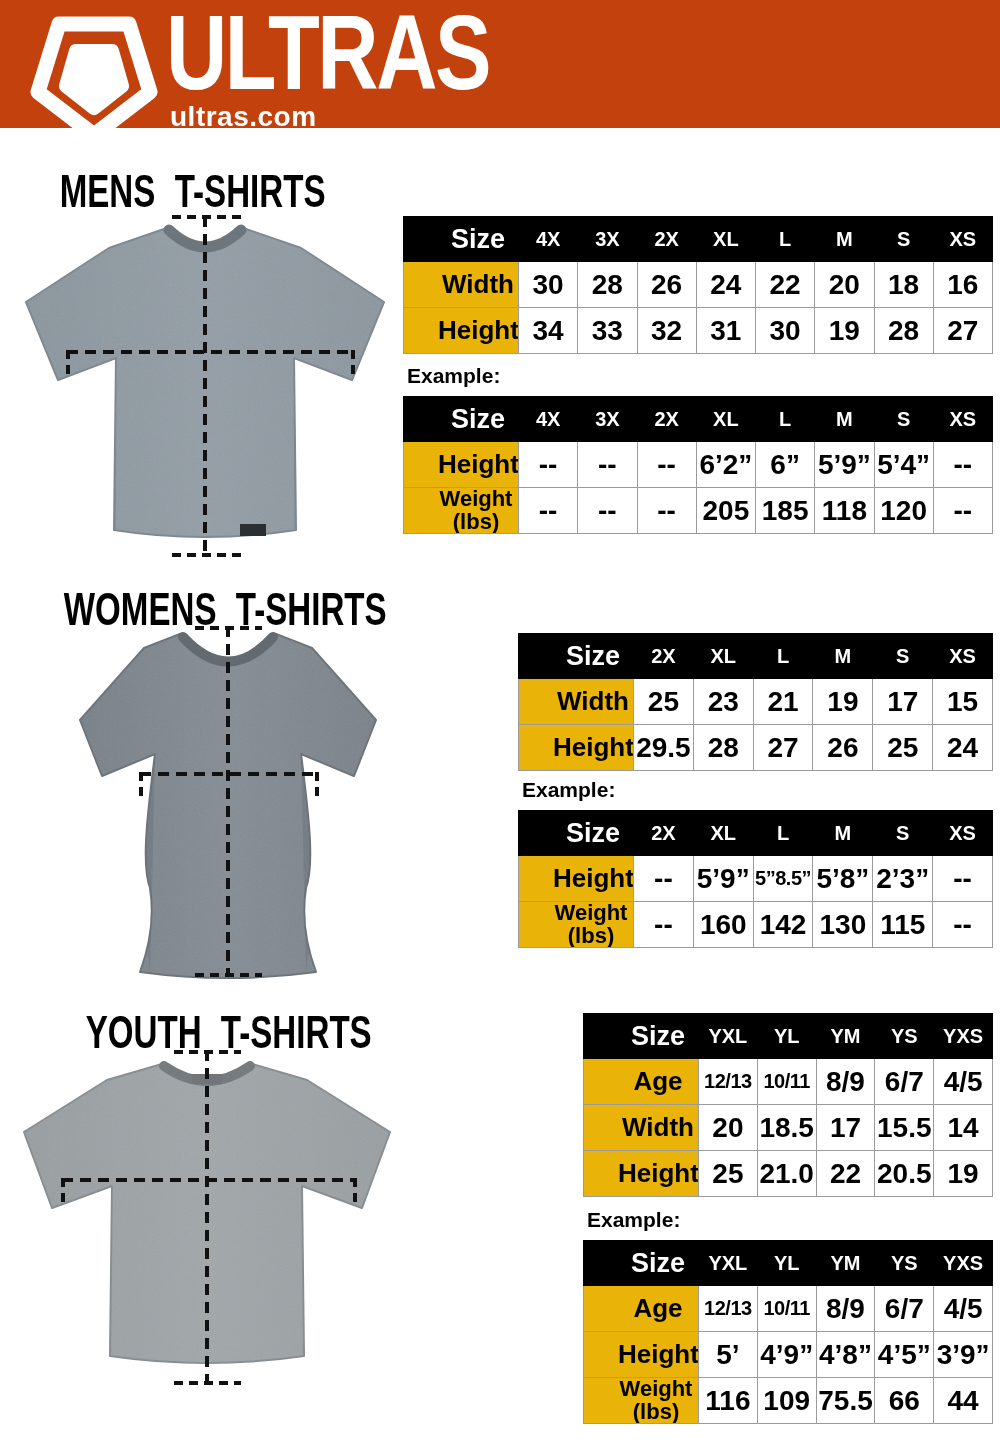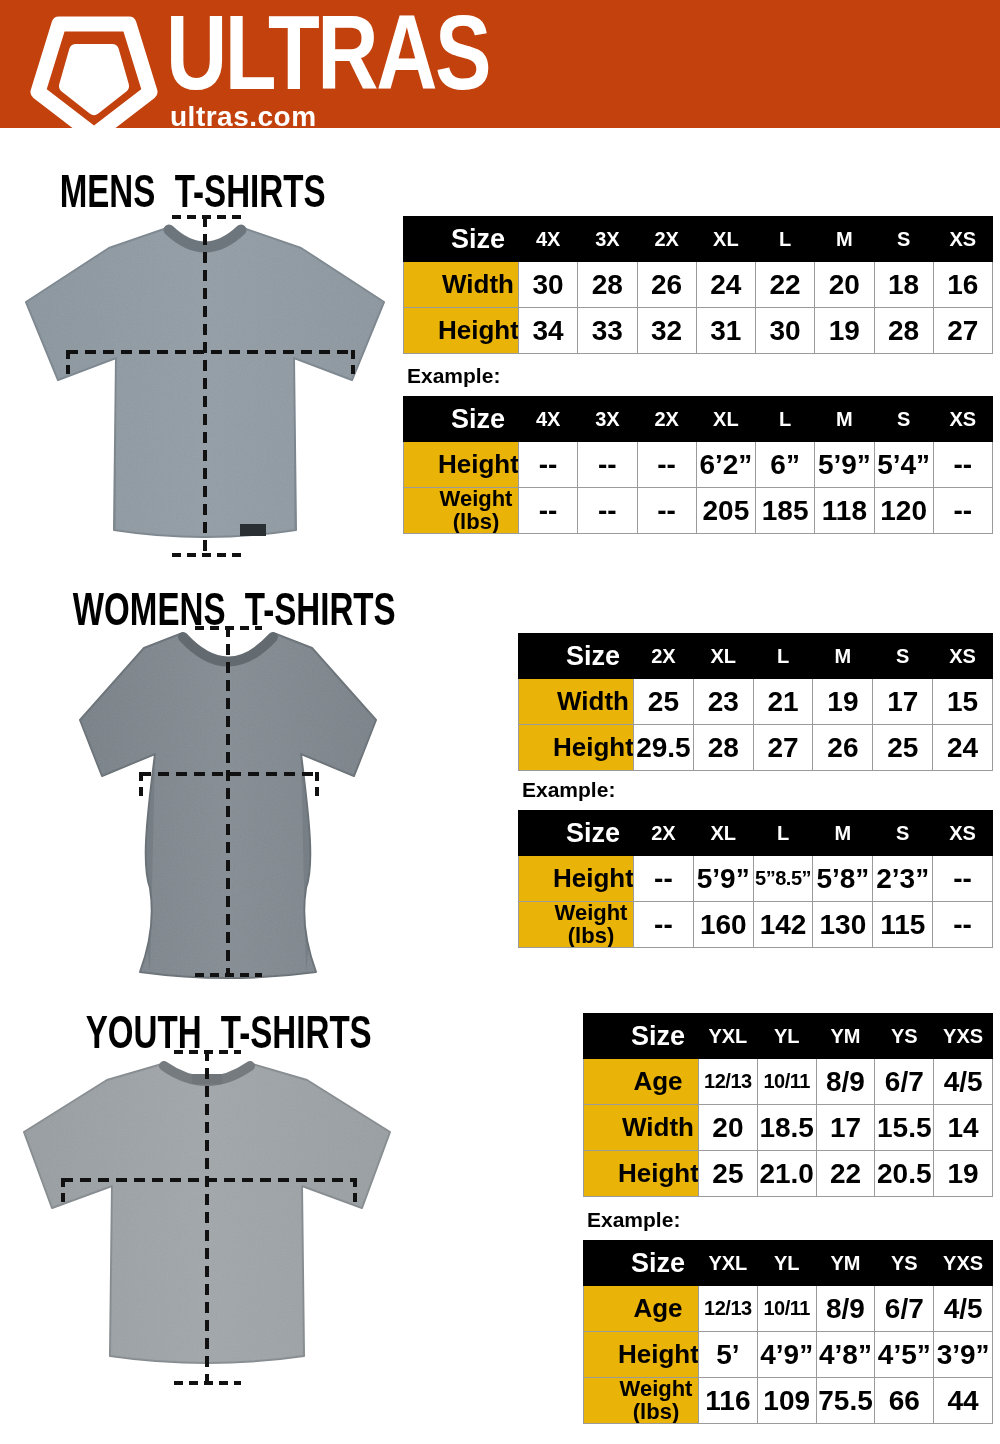--- a/index.html
+++ b/index.html
@@ -12,21 +12,21 @@
   .brand{position:absolute;left:166px;top:-8px;color:#fff;font-weight:bold;font-size:106px;
          letter-spacing:-3px;white-space:nowrap;transform:scaleX(0.80);transform-origin:left top;}
   .domain{position:absolute;left:170px;top:101px;color:#fff;font-size:28px;font-weight:bold;
           letter-spacing:0.5px;}
 
   
   .sec-title{position:absolute;text-align:center;font-weight:bold;font-size:46px;white-space:nowrap;}
   .sec-title span{display:inline-block;transform:scaleX(0.72);transform-origin:center;
                   letter-spacing:0px;word-spacing:14px;}
   #title-mens{left:8px;top:164px;width:350px;}
-  #title-womens{left:10px;top:582px;width:380px;text-align:center;}
+  #title-womens{left:1px;top:582px;width:380px;text-align:center;}
   #title-youth{left:30px;top:1005px;width:330px;}
 
   
   .shirt{position:absolute;}
   #shirt-mens{left:12px;top:212px;width:385px;height:350px;}
   #shirt-womens{left:28px;top:624px;width:400px;height:366px;}
   #shirt-youth{left:12px;top:1046px;width:390px;height:352px;}
 
   
   .tbl-wrap{position:absolute;}

